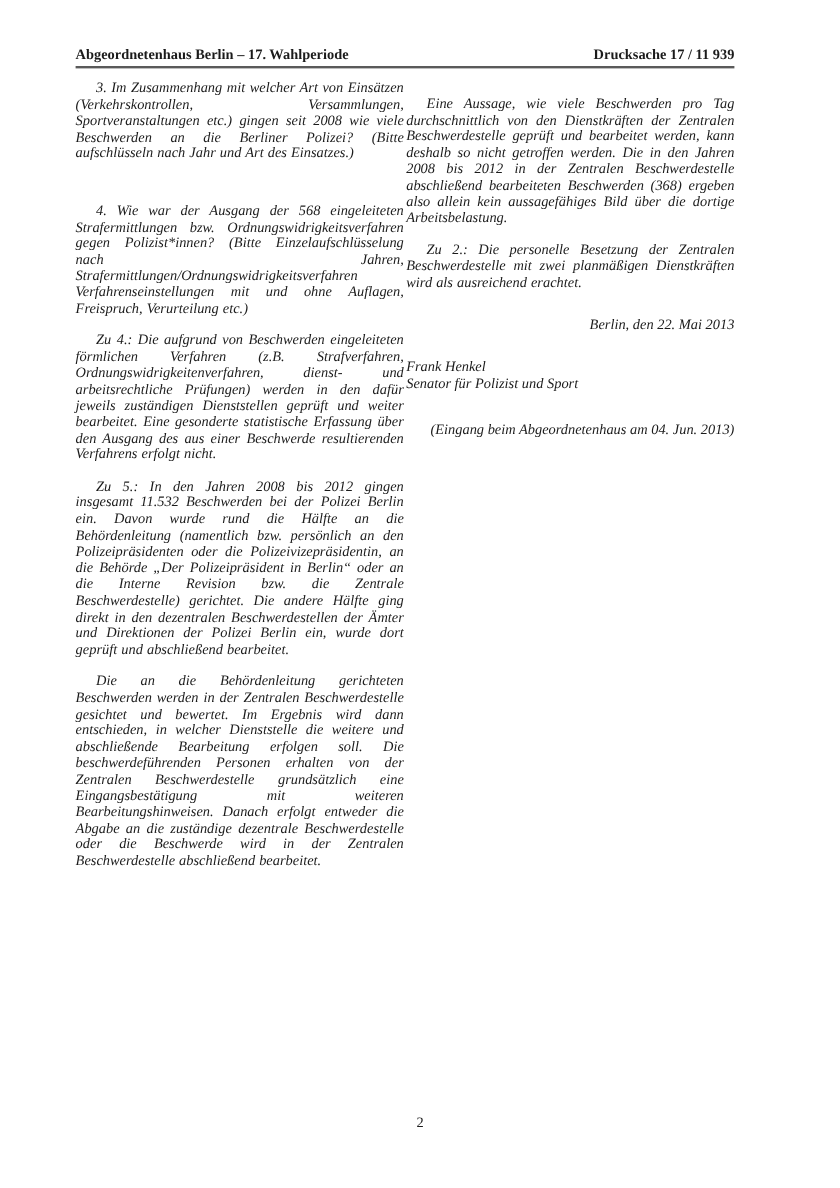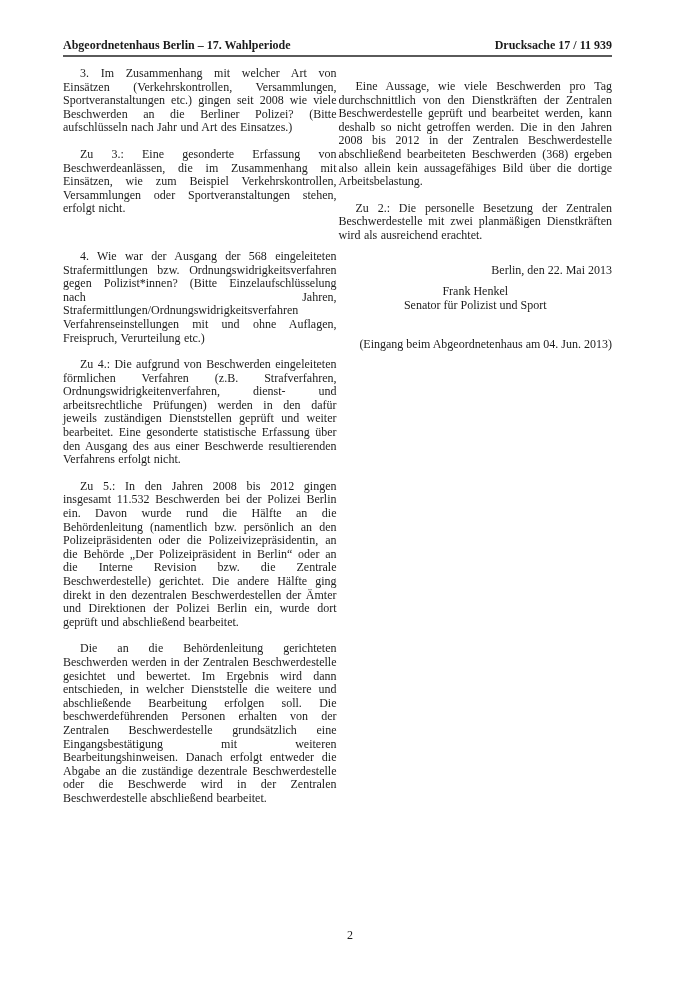--- a/index.html
+++ b/index.html
@@ -30,20 +30,21 @@
   }
   .rule {
     margin-top: 3px;
     height: 2px;
     background: var(--rule-color);
   }
   .columns {
     display: flex;
     gap: 2px;
     margin-top: 10px;
+    font-style: italic;
   }
   .col {
     flex: 1 1 0;
     min-width: 0;
     font-size: 12px;
     line-height: 13.6px;
   }
   .para {
     text-align: justify;
     text-indent: 17px;
@@ -52,22 +53,21 @@
     word-spacing: 0.4px;
   }
   .gap1 { margin-top: 13px; }
   .gap2 { margin-top: 34px; }
   .plain {
     text-align: right;
     text-indent: 0;
   }
   .date-line { margin-top: 21px; }
   .signature {
-    margin-top: 8px;
-    text-align: center;
+    margin-top: 22px;
   }
   .receipt { margin-top: 26px; }
   .footer {
     position: absolute;
     top: 928px;
     left: 0;
     width: 700px;
     text-align: center;
     font-size: 12px;
     line-height: 14px;
@@ -81,21 +81,20 @@
   <div class="header">
     <span>Abgeordnetenhaus Berlin – 17. Wahlperiode</span>
     <span>Drucksache 17 / 11 939</span>
   </div>
   <div class="rule"></div>
 
   <div class="columns">
 
     <div class="col">
       <p class="para">3.  Im Zusammenhang mit welcher Art von Einsätzen (Verkehrskontrollen, Versammlungen, Sportveranstaltungen etc.) gingen seit 2008 wie viele Beschwerden an die Berliner Polizei? (Bitte aufschlüsseln nach Jahr und Art des Einsatzes.)</p>
-      <p class="para gap1">Zu 3.: Eine gesonderte Erfassung von Beschwerdeanlässen, die im Zusammenhang mit Einsätzen, wie zum Beispiel Verkehrskontrollen, Versammlungen oder Sportveranstaltungen stehen, erfolgt nicht.</p>
       <p class="para gap2">4.  Wie war der Ausgang der 568 eingeleiteten Strafermittlungen bzw. Ordnungswidrigkeitsverfahren gegen Polizist*innen? (Bitte Einzelaufschlüsselung nach Jahren, Strafermittlungen/Ordnungswidrigkeitsverfahren Verfahrenseinstellungen mit und ohne Auflagen, Freispruch, Verurteilung etc.)</p>
       <p class="para gap1">Zu 4.: Die aufgrund von Beschwerden eingeleiteten förmlichen Verfahren (z.B. Strafverfahren, Ordnungswidrigkeitenverfahren, dienst- und arbeitsrechtliche Prüfungen) werden in den dafür jeweils zuständigen Dienststellen geprüft und weiter bearbeitet. Eine gesonderte statistische Erfassung über den Ausgang des aus einer Beschwerde resultierenden Verfahrens erfolgt nicht.</p>
       <p class="para gap1">Zu 5.: In den Jahren 2008 bis 2012 gingen insgesamt 11.532 Beschwerden bei der Polizei Berlin ein. Davon wurde rund die Hälfte an die Behördenleitung (namentlich bzw. persönlich an den Polizeipräsidenten oder die Polizeivizepräsidentin, an die Behörde „Der Polizeipräsident in Berlin“ oder an die Interne Revision bzw. die Zentrale Beschwerdestelle) gerichtet. Die andere Hälfte ging direkt in den dezentralen Beschwerdestellen der Ämter und Direktionen der Polizei Berlin ein, wurde dort geprüft und abschließend bearbeitet.</p>
       <p class="para gap1">Die an die Behördenleitung gerichteten Beschwerden werden in der Zentralen Beschwerdestelle gesichtet und bewertet. Im Ergebnis wird dann entschieden, in welcher Dienststelle die weitere und abschließende Bearbeitung erfolgen soll. Die beschwerdeführenden Personen erhalten von der Zentralen Beschwerdestelle grundsätzlich eine Eingangsbestätigung mit weiteren Bearbeitungshinweisen. Danach erfolgt entweder die Abgabe an die zuständige dezentrale Beschwerdestelle oder die Beschwerde wird in der Zentralen Beschwerdestelle abschließend bearbeitet.</p>
     </div>
 
     <div class="col">
       <p class="para gap1">Eine Aussage, wie viele Beschwerden pro Tag durchschnittlich von den Dienstkräften der Zentralen Beschwerdestelle geprüft und bearbeitet werden, kann deshalb so nicht getroffen werden. Die in den Jahren 2008 bis 2012 in der Zentralen Beschwerdestelle abschließend bearbeiteten Beschwerden (368) ergeben also allein kein aussagefähiges Bild über die dortige Arbeitsbelastung.</p>
       <p class="para gap1">Zu 2.: Die personelle Besetzung der Zentralen Beschwerdestelle mit zwei planmäßigen Dienstkräften wird als ausreichend erachtet.</p>
 

